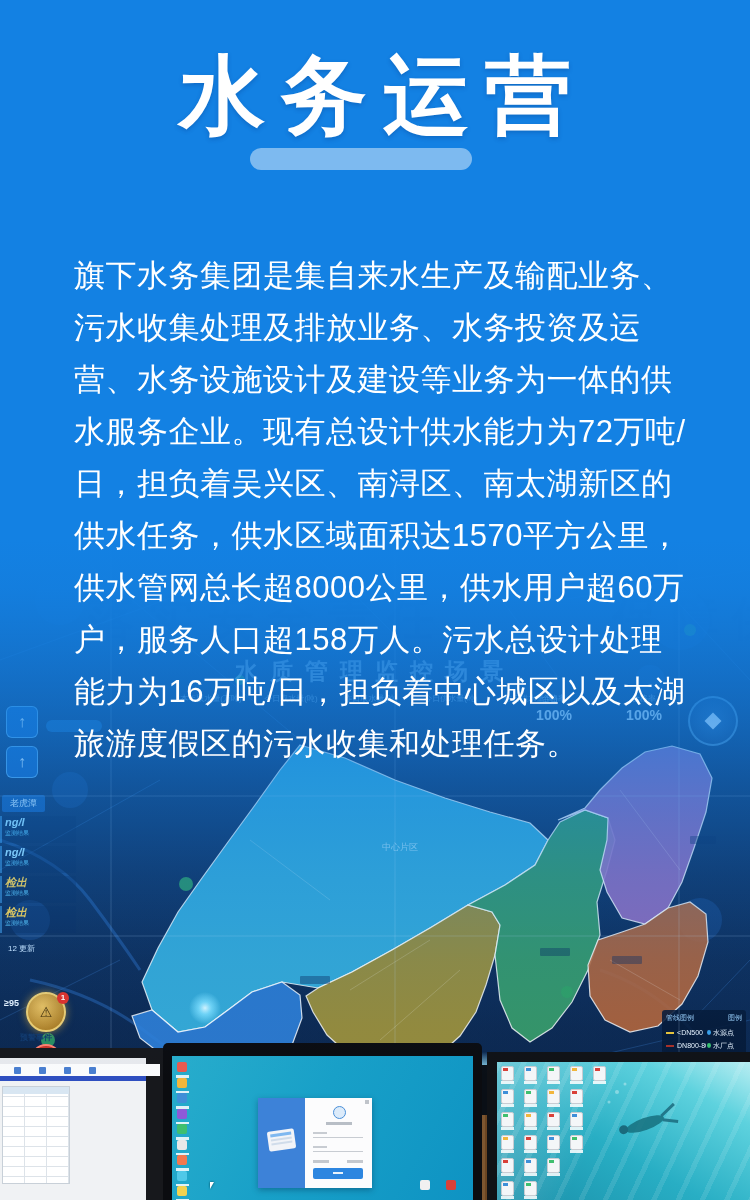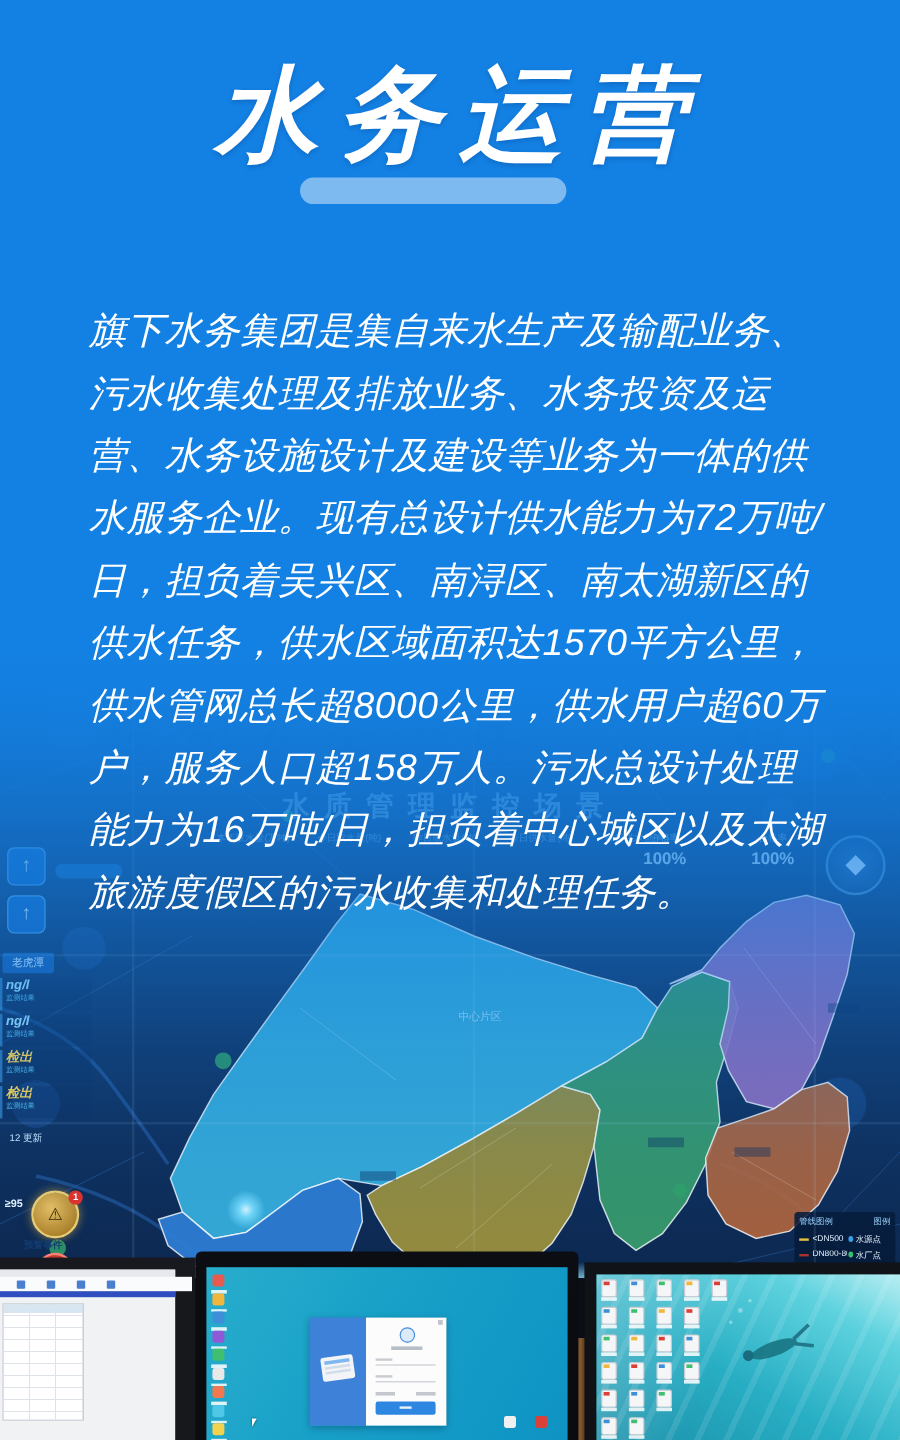--- a/index.html
+++ b/index.html
@@ -102,21 +102,21 @@
   .ic{position:absolute;border-radius:2px;}
   .ic .lb{position:absolute;left:-1px;top:13px;width:13px;height:2.5px;background:rgba(255,255,255,0.85);}
 
   
   .overlay{position:absolute;left:0;top:540px;width:750px;height:540px;z-index:2;pointer-events:none;
     background:linear-gradient(180deg,rgba(19,129,227,1) 0%,rgba(19,129,227,0.94) 9%,rgba(19,129,227,0.80) 21%,
       rgba(19,129,227,0.62) 34%,rgba(19,129,227,0.40) 48%,rgba(19,129,227,0.22) 62%,
       rgba(19,129,227,0.08) 78%,rgba(19,129,227,0.02) 90%,rgba(19,129,227,0) 100%);}
 
   
-  .content{position:absolute;left:0;top:0;width:732px;z-index:3;font-style:italic;}
+  .content{position:absolute;left:0;top:0;width:732px;z-index:3;}
   .title-wrap{position:relative;width:750px;height:190px;}
   .title-bar{position:absolute;left:250px;top:148px;width:222px;height:22px;border-radius:11px;}
   .title-wrap h1{position:absolute;left:0;top:38px;width:750px;margin:0;text-align:center;color:#fff;
     font-size:86px;font-weight:700;letter-spacing:16px;text-indent:16px;
     font-family:"DejaVu Serif","Liberation Serif",serif;text-shadow:0 2px 4px rgba(0,40,110,0.25);}
   .intro{position:absolute;left:74px;top:250px;width:614px;margin:0;color:#ffffff;
     font-size:31px;line-height:52px;letter-spacing:0.5px;font-weight:500;}
 </style>
 </head>
 <body>

